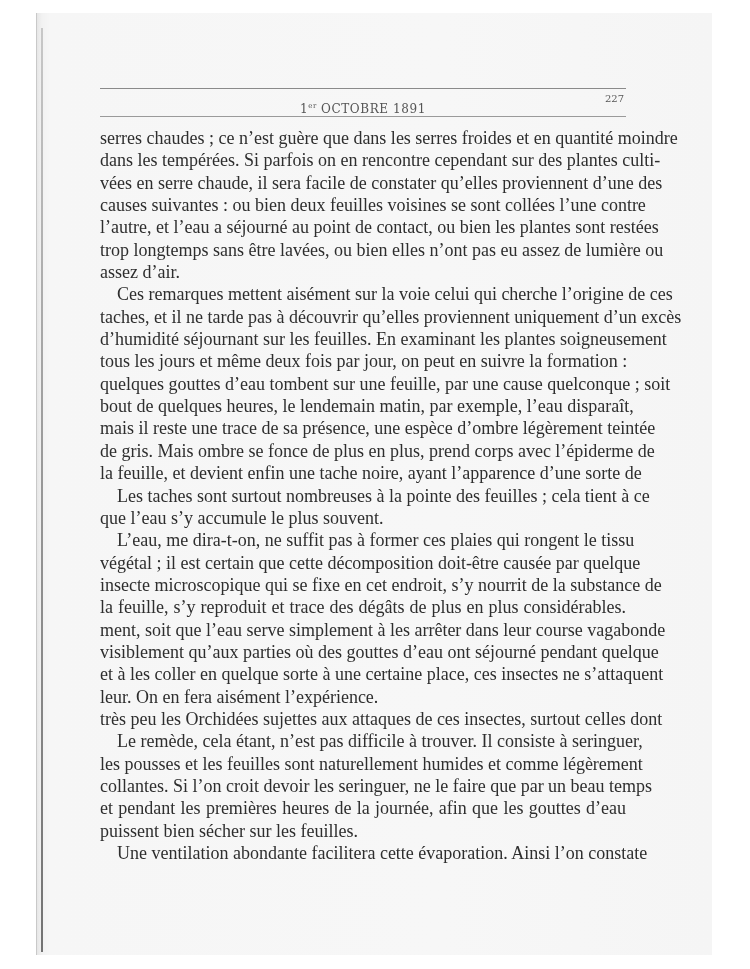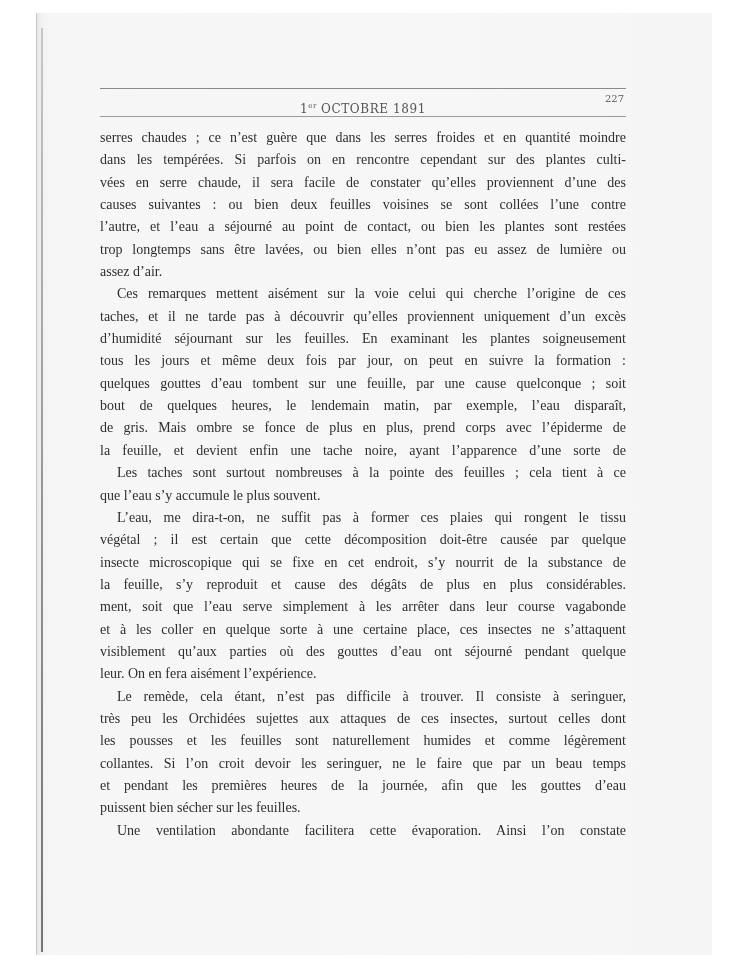--- a/index.html
+++ b/index.html
@@ -64,21 +64,21 @@
       right: 2px;
       top: 4px;
       font-size: 10px;
     }
     .body-text {
       position: absolute;
       left: 100px;
       top: 127px;
       width: 526px;
       font-family: "Liberation Serif", serif;
-      font-size: 14px;
+      font-size: 18px;
       line-height: 22.35px;
       color: #2e2e2e;
       text-align: justify;
     }
     .line {
       display: block;
       white-space: nowrap;
       text-align-last: justify;
       text-align: justify;
     }
@@ -113,40 +113,41 @@
         <span class="line">trop longtemps sans être lavées, ou bien elles n’ont pas eu assez de lumière ou</span>
         <span class="line last">assez d’air.</span>
       </div>
       <div>
         <span class="line indent">Ces remarques mettent aisément sur la voie celui qui cherche l’origine de ces</span>
         <span class="line">taches, et il ne tarde pas à découvrir qu’elles proviennent uniquement d’un excès</span>
         <span class="line">d’humidité séjournant sur les feuilles. En examinant les plantes soigneusement</span>
         <span class="line">tous les jours et même deux fois par jour, on peut en suivre la formation :</span>
         <span class="line">quelques gouttes d’eau tombent sur une feuille, par une cause quelconque ; soit</span>
         <span class="line">bout de quelques heures, le lendemain matin, par exemple, l’eau disparaît,</span>
+        <span class="line">mais il reste une trace de sa présence, une espèce d’ombre légèrement teintée</span>
         <span class="line">de gris. Mais ombre se fonce de plus en plus, prend corps avec l’épiderme de</span>
         <span class="line">la feuille, et devient enfin une tache noire, ayant l’apparence d’une sorte de</span>
       </div>
       <div>
         <span class="line indent">Les taches sont surtout nombreuses à la pointe des feuilles ; cela tient à ce</span>
         <span class="line last">que l’eau s’y accumule le plus souvent.</span>
       </div>
       <div>
         <span class="line indent">L’eau, me dira-t-on, ne suffit pas à former ces plaies qui rongent le tissu</span>
         <span class="line">végétal ; il est certain que cette décomposition doit-être causée par quelque</span>
         <span class="line">insecte microscopique qui se fixe en cet endroit, s’y nourrit de la substance de</span>
-        <span class="line">la feuille, s’y reproduit et cause des dégâts de plus en plus considérables.</span>
+        <span class="line">la feuille, s’y reproduit et trace des dégâts de plus en plus considérables.</span>
         <span class="line">ment, soit que l’eau serve simplement à les arrêter dans leur course vagabonde</span>
+        <span class="line">visiblement qu’aux parties où des gouttes d’eau ont séjourné pendant quelque</span>
         <span class="line">et à les coller en quelque sorte à une certaine place, ces insectes ne s’attaquent</span>
-        <span class="line">visiblement qu’aux parties où des gouttes d’eau ont séjourné pendant quelque</span>
         <span class="line last">leur. On en fera aisément l’expérience.</span>
       </div>
       <div>
+        <span class="line">très peu les Orchidées sujettes aux attaques de ces insectes, surtout celles dont</span>
         <span class="line indent">Le remède, cela étant, n’est pas difficile à trouver. Il consiste à seringuer,</span>
-        <span class="line">très peu les Orchidées sujettes aux attaques de ces insectes, surtout celles dont</span>
         <span class="line">les pousses et les feuilles sont naturellement humides et comme légèrement</span>
         <span class="line">collantes. Si l’on croit devoir les seringuer, ne le faire que par un beau temps</span>
         <span class="line">et pendant les premières heures de la journée, afin que les gouttes d’eau</span>
         <span class="line last">puissent bien sécher sur les feuilles.</span>
       </div>
       <div>
         <span class="line indent">Une ventilation abondante facilitera cette évaporation. Ainsi l’on constate</span>
       </div>
     </div>
 </div>

